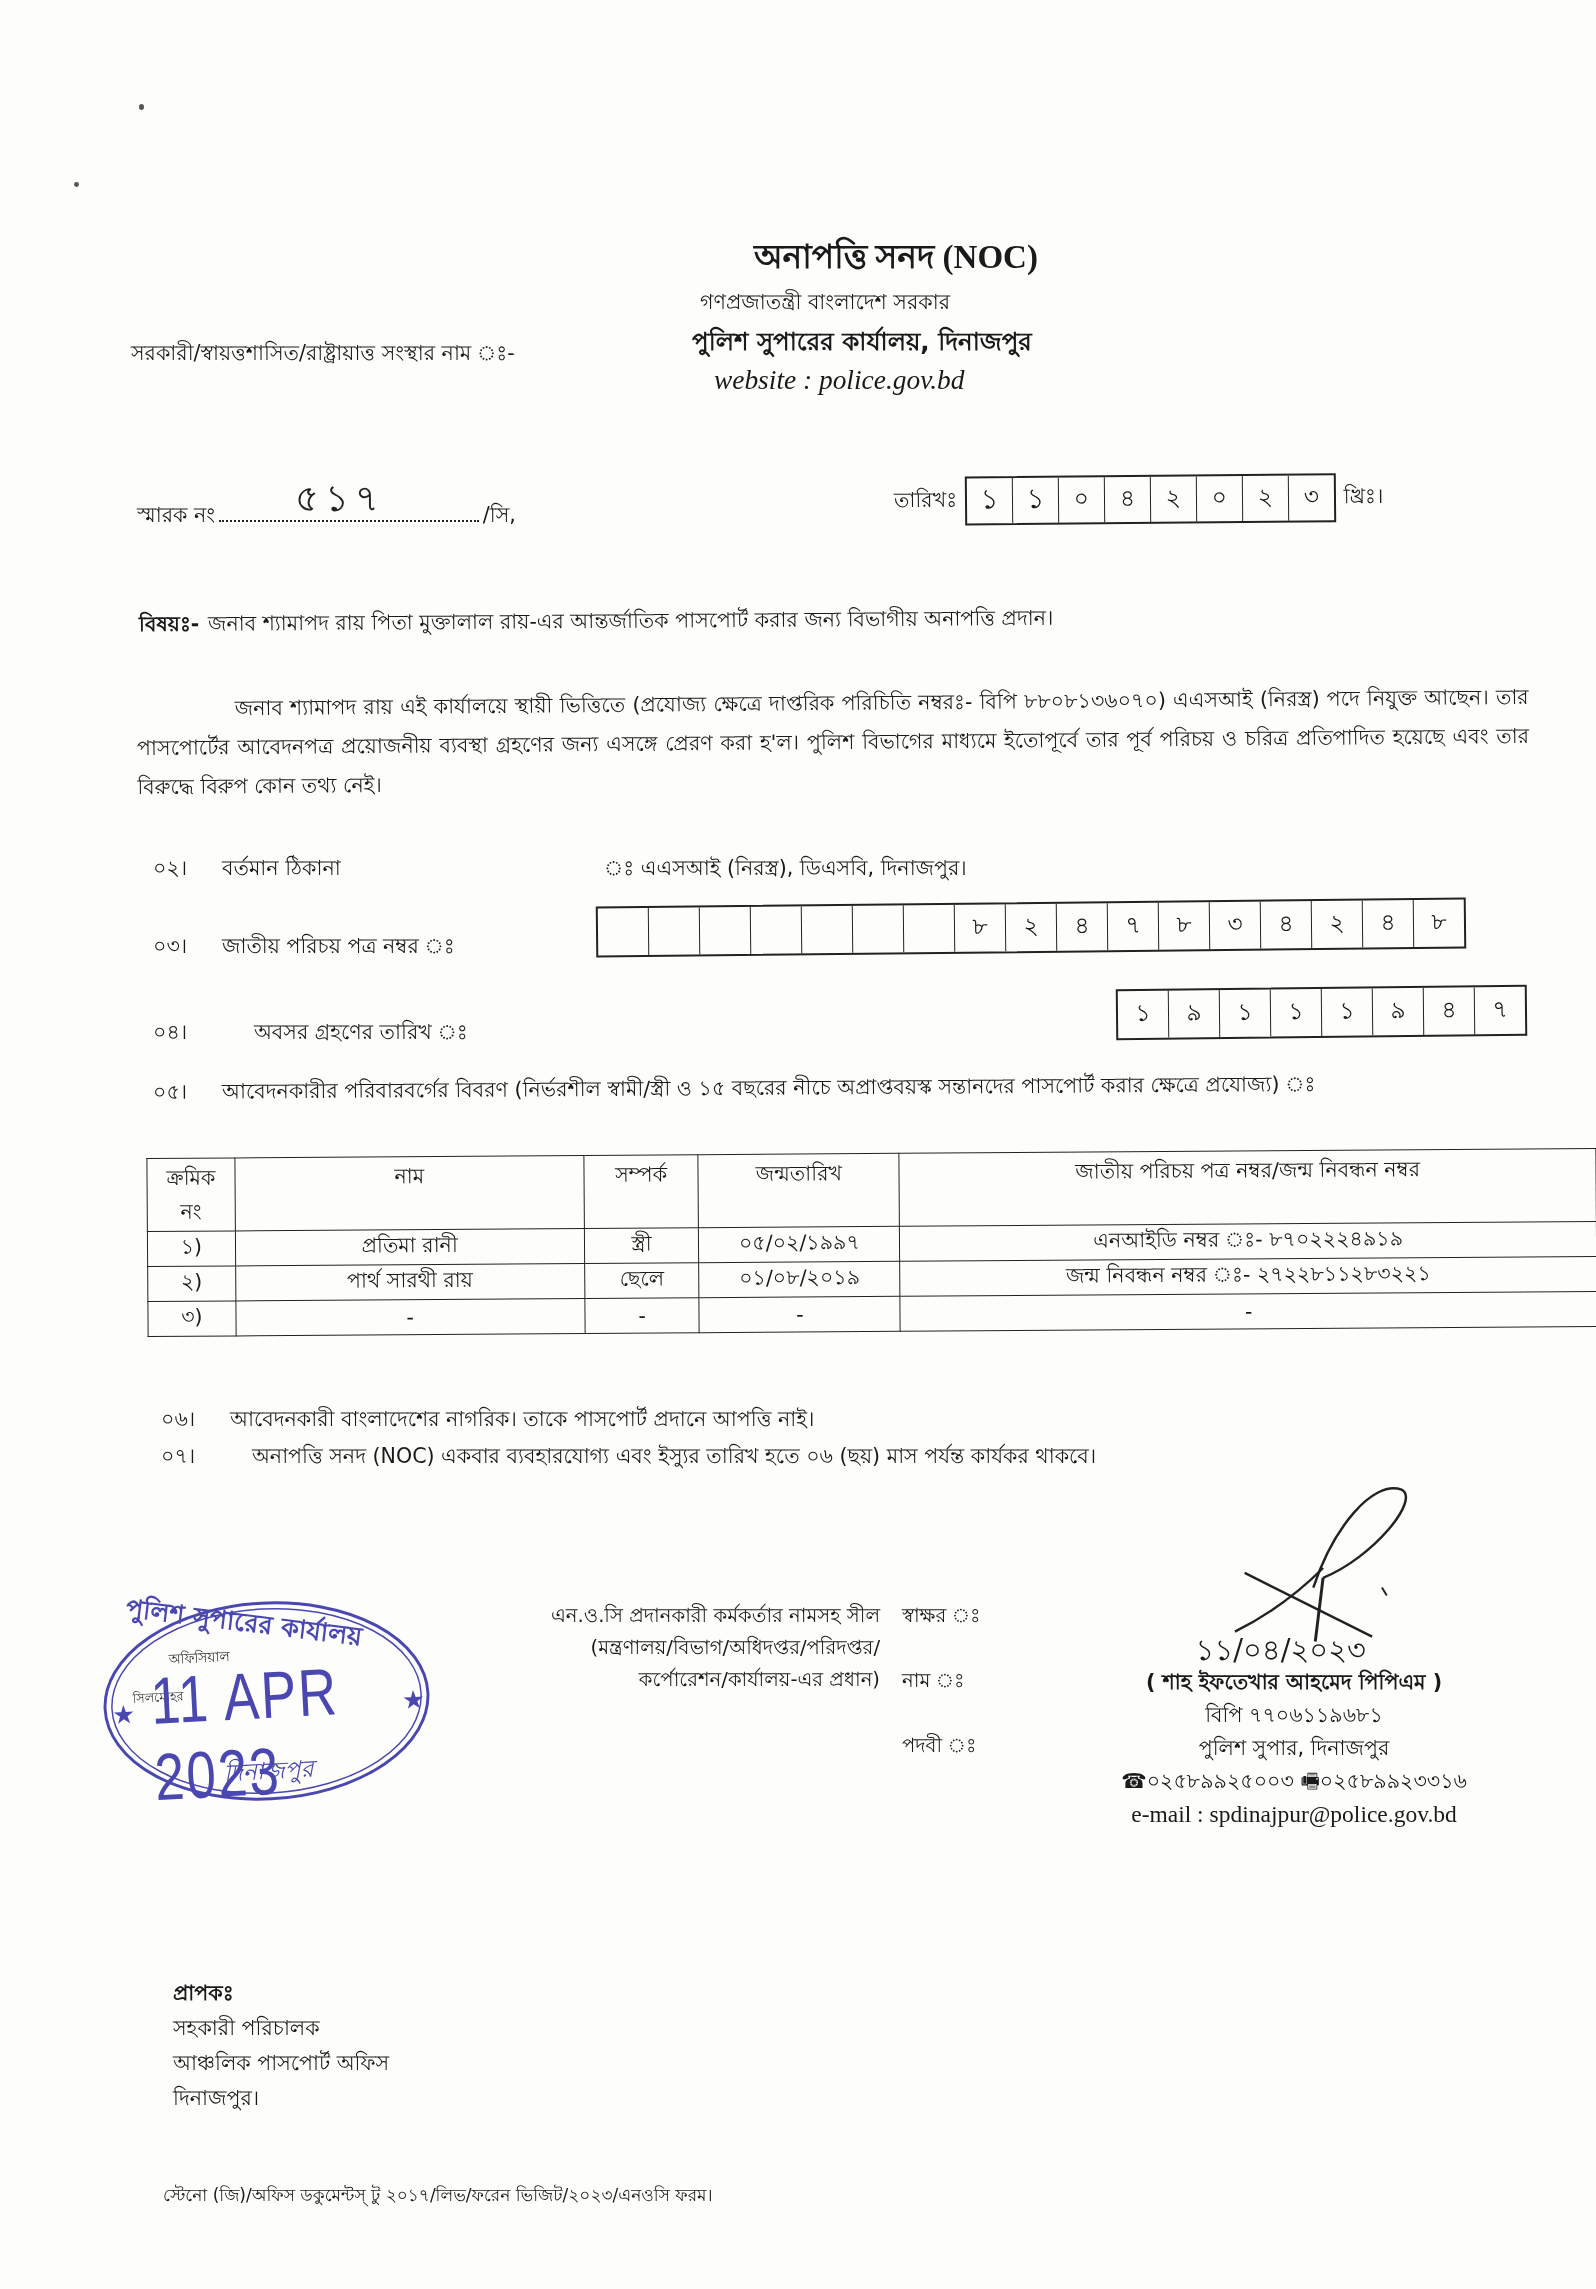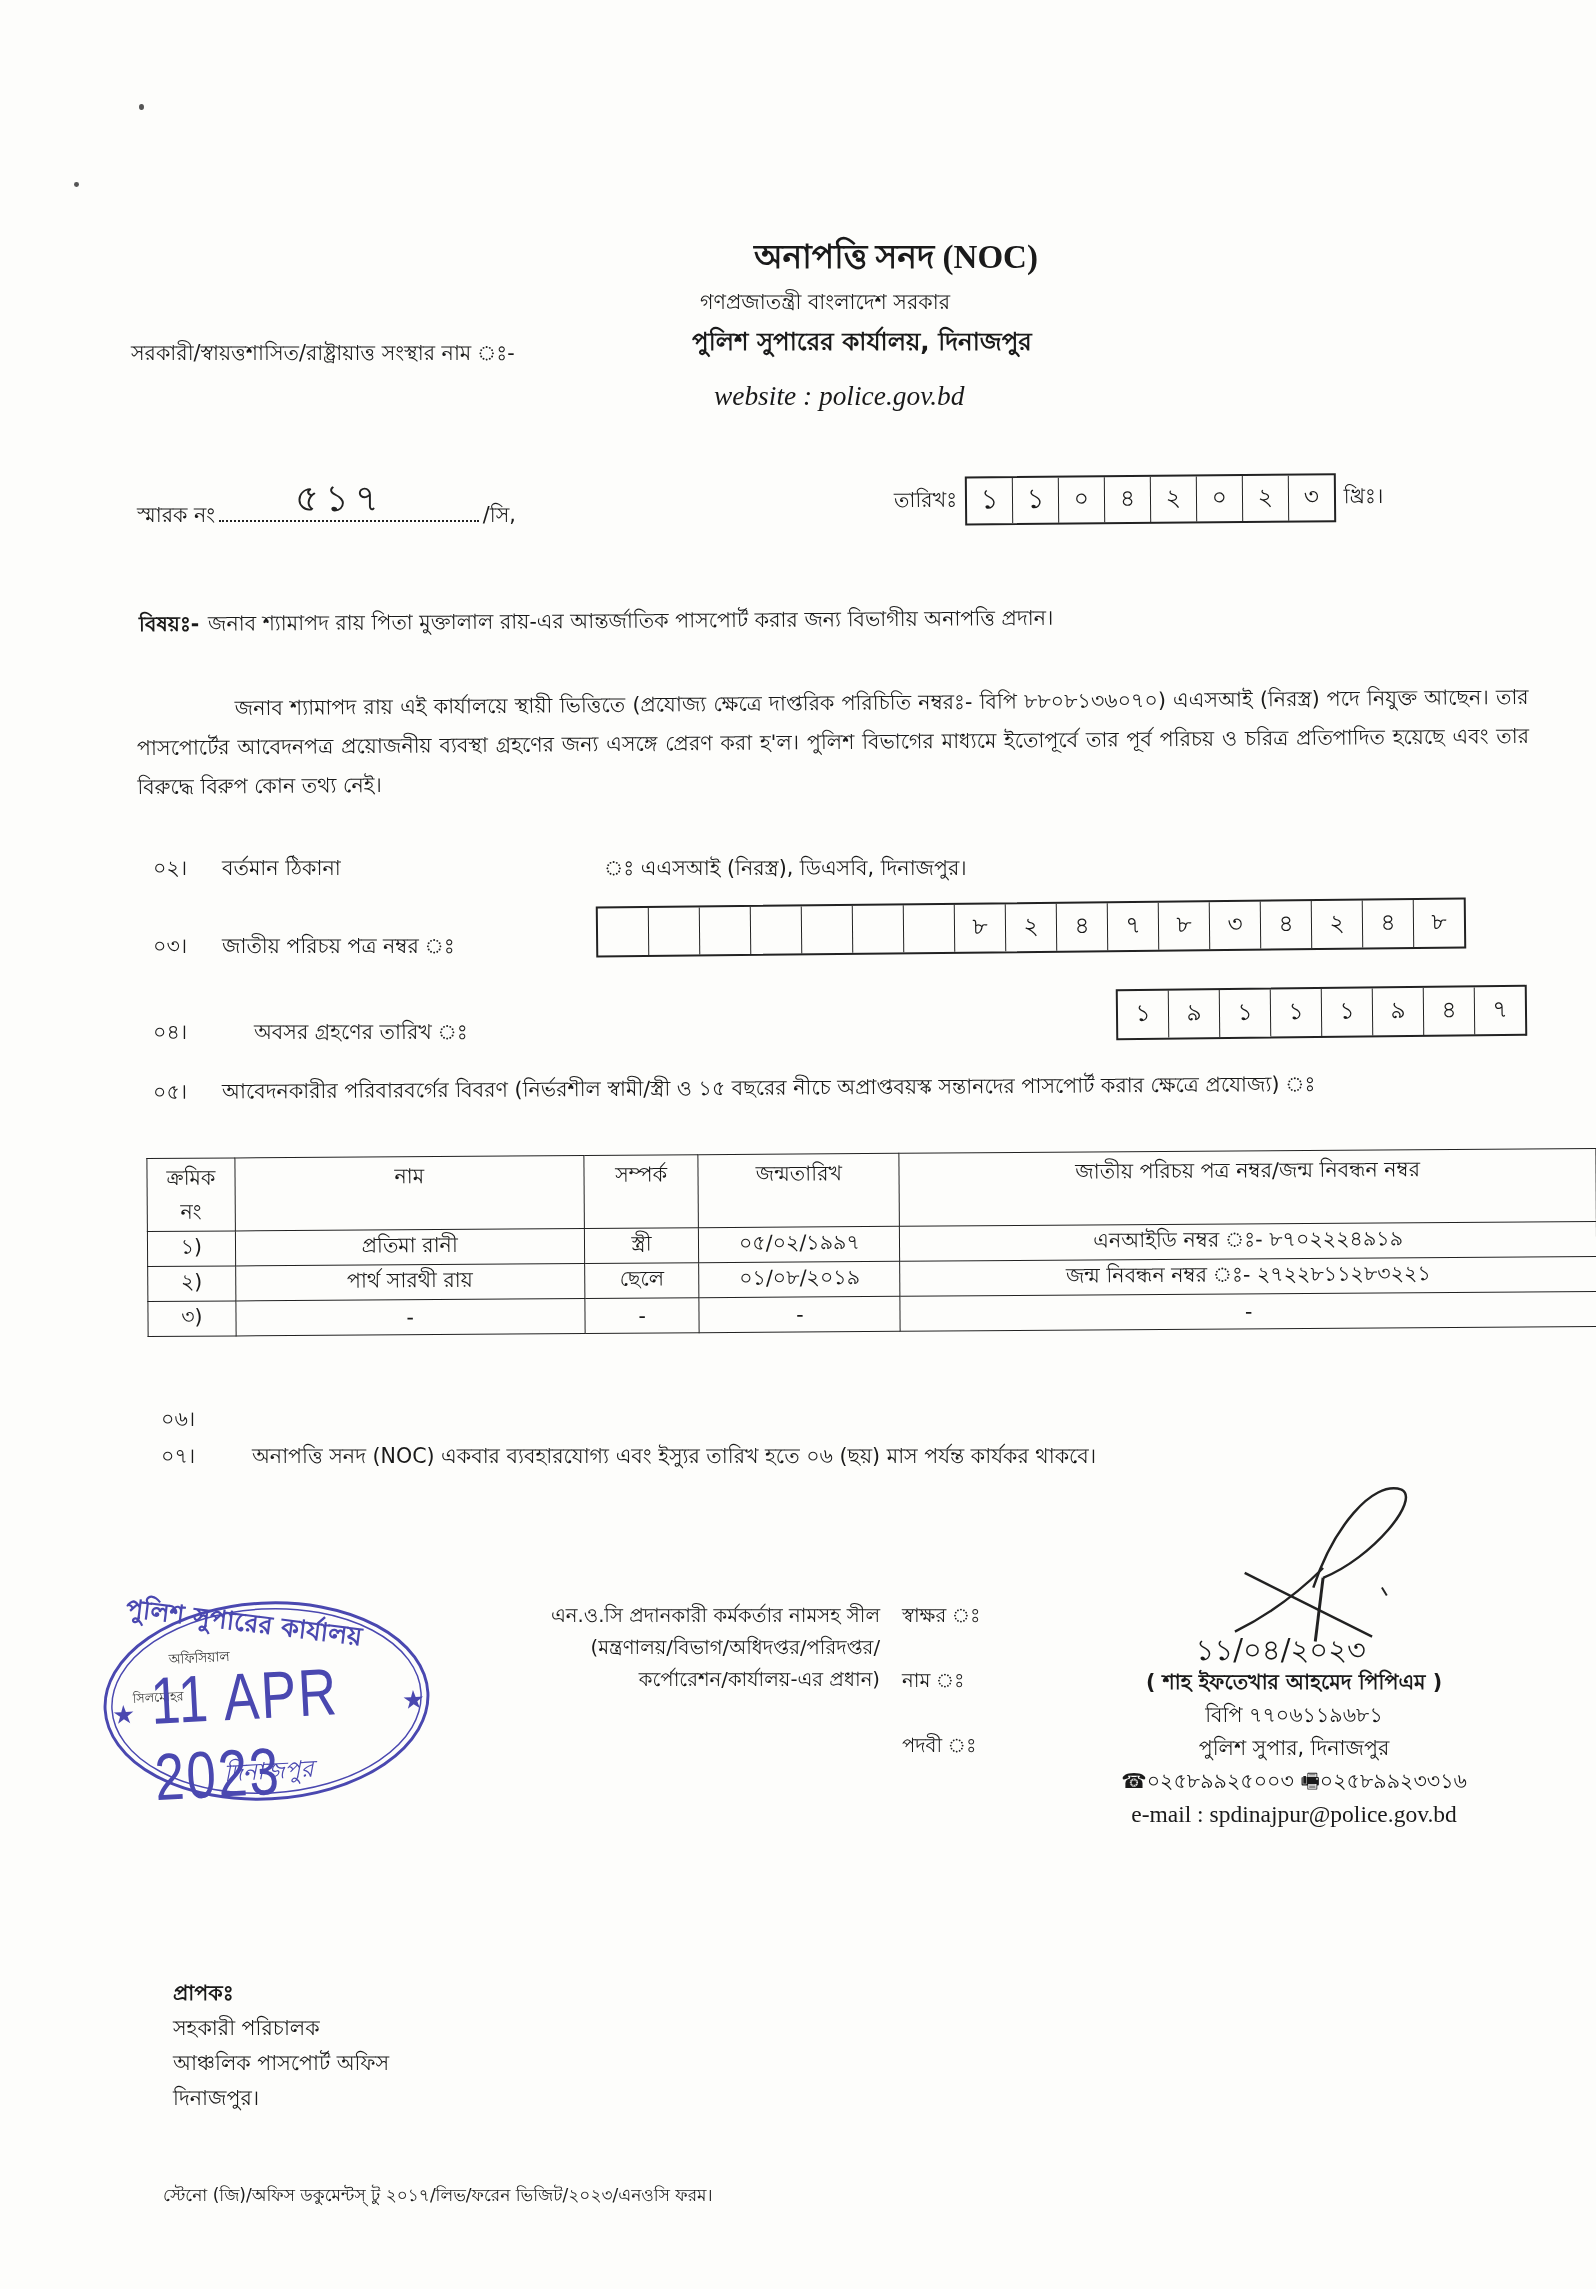--- a/index.html
+++ b/index.html
@@ -6,21 +6,21 @@
   body { width: 1597px; height: 2290px; position: relative; overflow: hidden;
          font-family: "DejaVu Sans", sans-serif; color: #1a1a1a; }
   .abs { position: absolute; }
   .serif { font-family: "Liberation Serif", "DejaVu Serif", serif; }
   .bn { font-family: "DejaVu Sans", sans-serif; }
   .speck { position: absolute; background: #555; border-radius: 50%; }
 
   .title { left: 706px; top: 231px; font-size: 33px; font-weight: bold; margin-left: 48px; }
   .gov { left: 700px; top: 287px; font-size: 20.6px; }
   .office { left: 692px; top: 323px; font-size: 24.5px; font-weight: bold; }
-  .website { left: 714px; top: 381px; font-size: 27.4px; font-style: italic; }
+  .website { left: 714px; top: 365px; font-size: 27.4px; font-style: italic; }
   .org-label { left: 131px; top: 338px; font-size: 20.6px; }
 
   .memo { left: 137px; top: 500px; font-size: 20.6px; display: flex; align-items: baseline; }
   .memo .dots { display: inline-block; width: 260px; border-bottom: 2px dotted #222; margin: 0 3.9px; position: relative; height: 17.6px; }
   .memo .hand { position: absolute; left: 76px; top: -33px; font-size: 37px; font-family: "DejaVu Serif", serif; color: #222; letter-spacing: 5.9px; }
 
   .date-wrap { left: 894px; top: 475px; display: flex; align-items: center; font-size: 20.6px; transform: rotate(-0.5deg); }
   .boxes { display: flex; border: 2px solid #222; margin: 0 7.8px; }
   .boxes .cell { width: 45px; height: 45px; border-right: 1.5px solid #222; display: flex; align-items: center; justify-content: center; font-size: 23.5px; }
   .boxes .cell:last-child { border-right: none; }
@@ -196,20 +196,21 @@
         <td>-</td>
         <td>-</td>
         <td>-</td>
         <td>-</td>
       </tr>
     </tbody>
 </table>
 
 <div class="abs item i6">
   <span class="num">০৬।</span>
+  <span>আবেদনকারী বাংলাদেশের নাগরিক। তাকে পাসপোর্ট প্রদানে আপত্তি নাই।</span>
 </div>
 <div class="abs item i7">
   <span class="num">০৭।</span>
   <span>অনাপত্তি সনদ (NOC) একবার ব্যবহারযোগ্য এবং ইস্যুর তারিখ হতে ০৬ (ছয়) মাস পর্যন্ত কার্যকর থাকবে।</span>
 </div>
 
 <div class="abs stamp">
   <svg width="333" height="206" viewBox="0 0 340 210">
     <ellipse cx="170" cy="105" rx="165" ry="100" fill="none" stroke="#4a48b0" stroke-width="3"></ellipse>
     <ellipse cx="170" cy="105" rx="158" ry="94" fill="none" stroke="#4a48b0" stroke-width="1.5"></ellipse>

